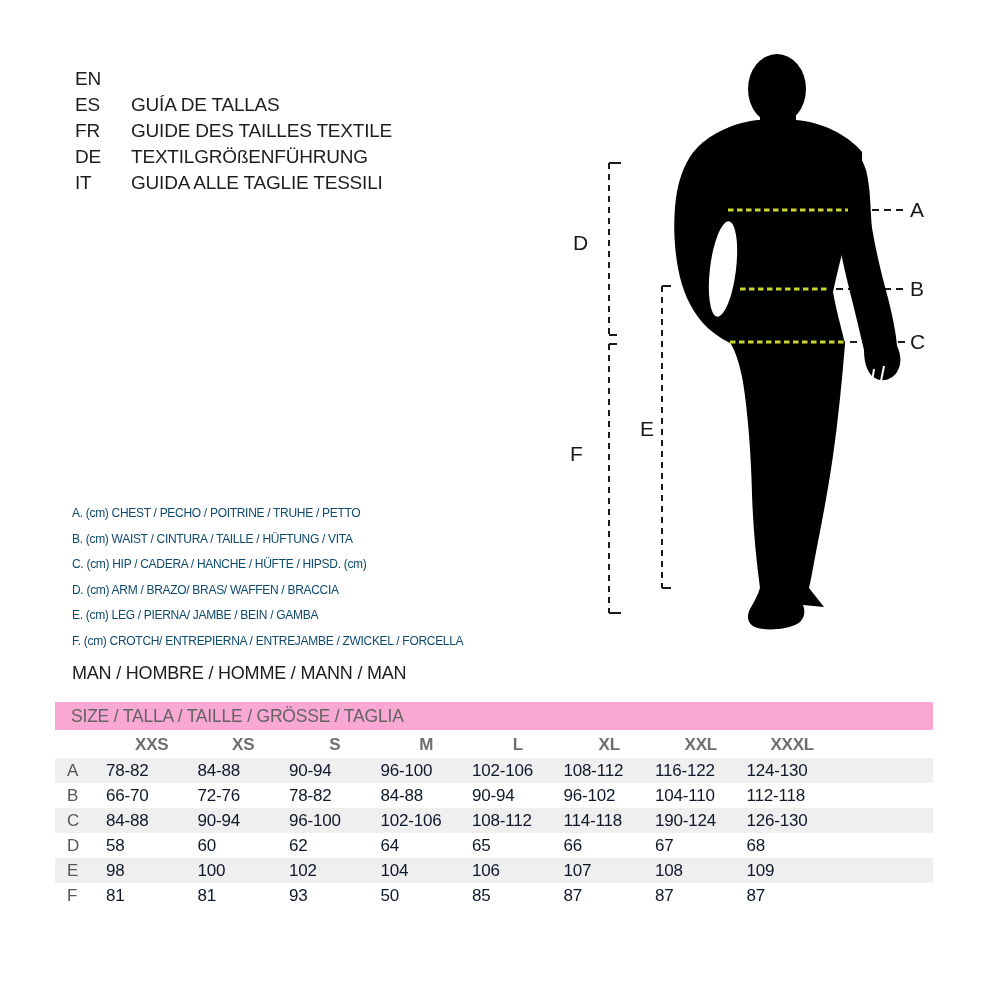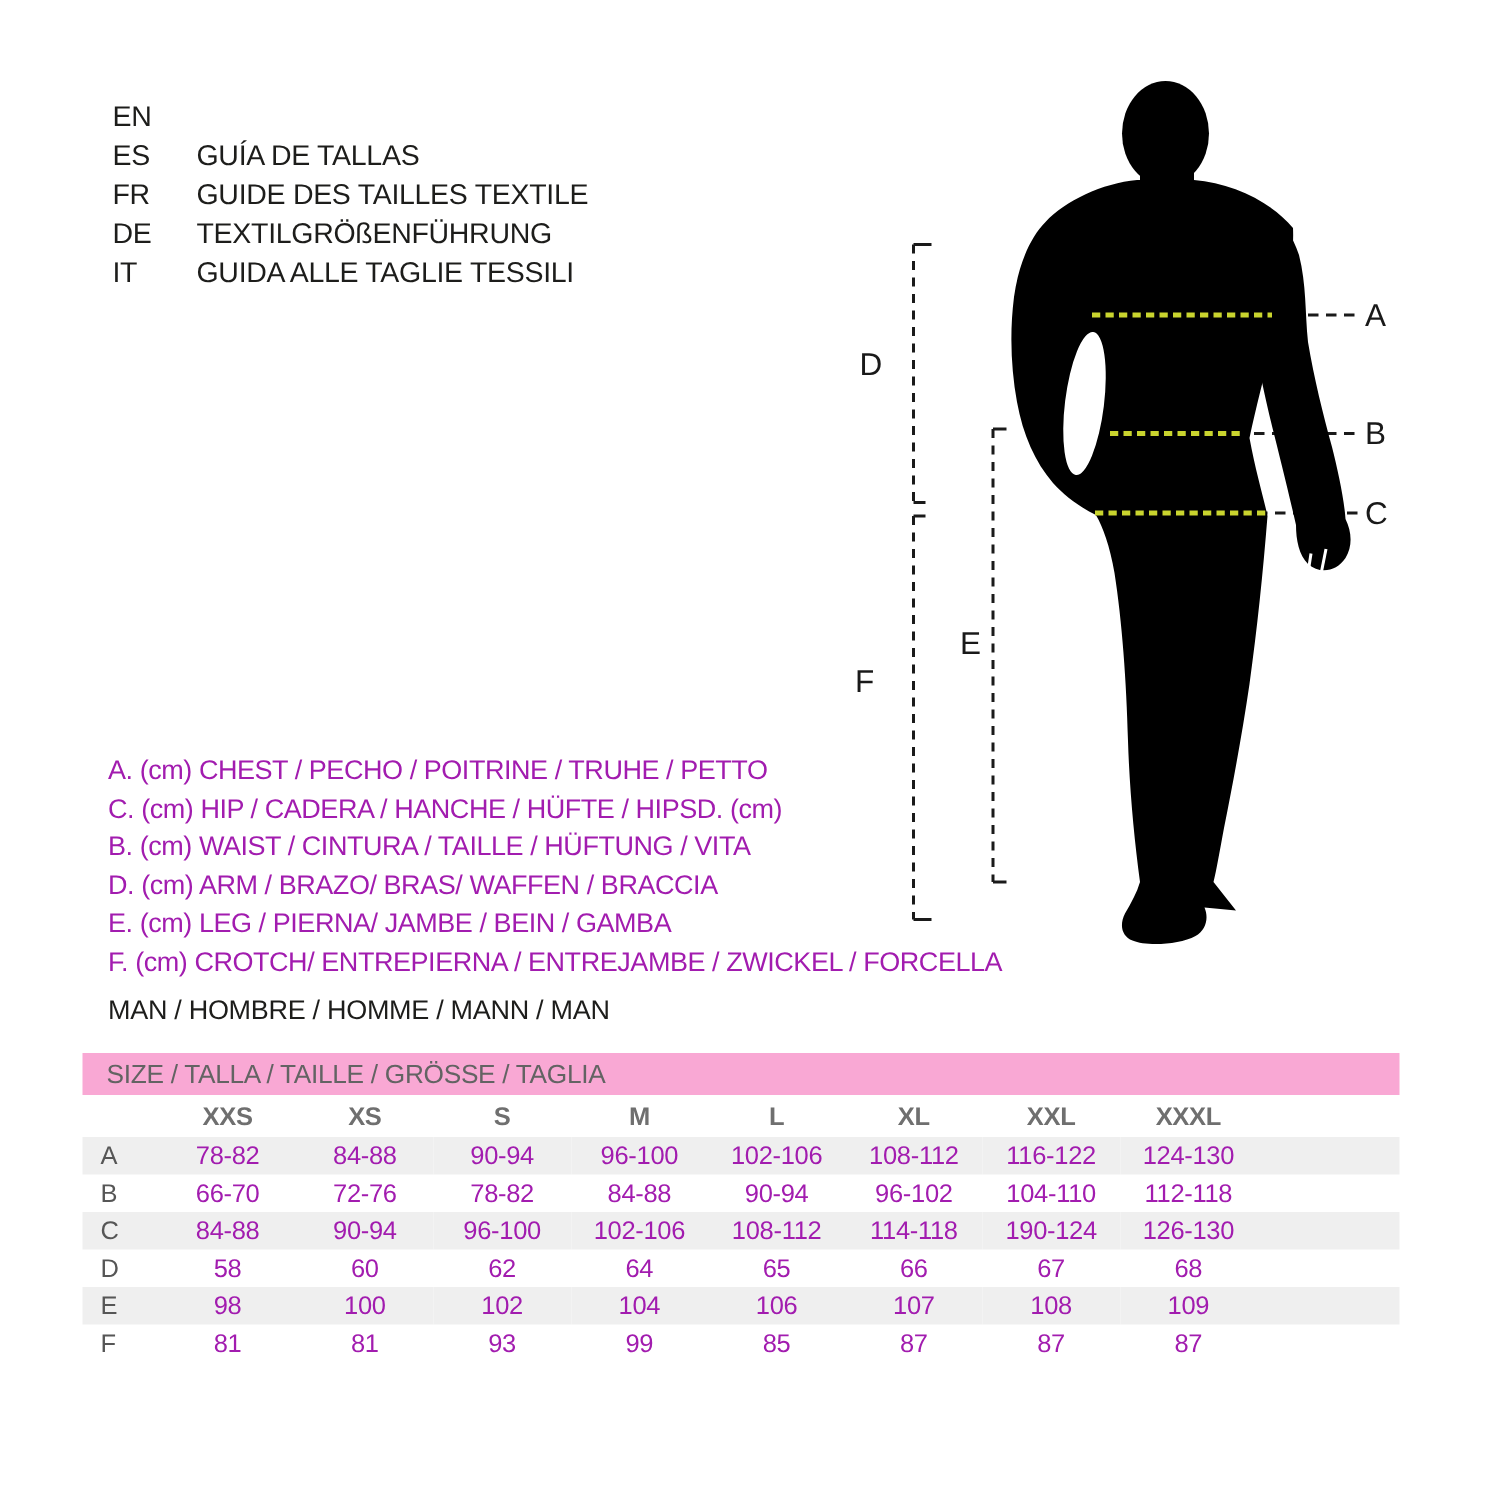--- a/index.html
+++ b/index.html
@@ -9,36 +9,36 @@
   }
   
   .lang-block{position:absolute;left:75px;top:66px;}
   .lang-row{display:flex;line-height:26px;font-size:19px;letter-spacing:-0.2px;color:#1d1d1b;}
   .lang-code{width:56px;flex:0 0 56px;}
   
   .figure-svg{position:absolute;left:550px;top:42px;width:420px;height:620px;}
   .figure-svg text{font-family:"Liberation Sans",sans-serif;font-size:21px;fill:#191919;}
   
   .definitions{position:absolute;left:72px;top:501px;}
-  .def-line{font-size:18px;line-height:25.5px;letter-spacing:-0.3px;color:#a21caf;white-space:nowrap;}
+  .def-line{font-size:12px;line-height:25.5px;letter-spacing:-0.3px;color:#0c4a6e;white-space:nowrap;}
   
   .gender-line{position:absolute;left:72px;top:663px;font-size:18px;letter-spacing:-0.2px;color:#1d1d1b;}
   
   .size-table{position:absolute;left:55px;top:702px;width:878px;}
   .table-title-bar{
     height:28px;line-height:28px;background:#f9a8d4;color:#636363;
     font-size:17.5px;letter-spacing:-0.2px;padding-left:16px;box-sizing:border-box;
   }
   table.sizes{width:878px;border-collapse:collapse;table-layout:fixed;margin-top:2px;}
   table.sizes th{
     font-weight:bold;color:#6f6f6f;font-size:17px;height:26px;text-align:center;
     letter-spacing:-0.2px;padding:0;
   }
   table.sizes td{
-    color:#a21caf;font-size:17px;height:25px;text-align:center;letter-spacing:-0.2px;padding:0;
+    color:#0f172a;font-size:17px;height:25px;letter-spacing:-0.2px;padding:0;
   }
   table.sizes td.lbl{text-align:left;padding-left:12px;color:#565656;}
   tr.stripe{background:#efefef;}
 </style>
 </head>
 <body>
 
 <div class="page">
 
   <div class="lang-block">
@@ -125,22 +125,22 @@
     <text x="360" y="175">A</text>
     <text x="360" y="254">B</text>
     <text x="360" y="307">C</text>
     <text x="23" y="208">D</text>
     <text x="90" y="394">E</text>
     <text x="20" y="419">F</text>
   </svg>
 
   <div class="definitions">
     <div class="def-line">A. (cm) CHEST / PECHO / POITRINE / TRUHE / PETTO</div>
+    <div class="def-line">B. (cm) WAIST / CINTURA / TAILLE / HÜFTUNG / VITA</div>
     <div class="def-line">C. (cm) HIP / CADERA / HANCHE / HÜFTE / HIPSD. (cm)</div>
-    <div class="def-line">B. (cm) WAIST / CINTURA / TAILLE / HÜFTUNG / VITA</div>
     <div class="def-line">D. (cm) ARM / BRAZO/ BRAS/ WAFFEN / BRACCIA</div>
     <div class="def-line">E. (cm) LEG / PIERNA/ JAMBE / BEIN / GAMBA</div>
     <div class="def-line">F. (cm) CROTCH/ ENTREPIERNA / ENTREJAMBE / ZWICKEL / FORCELLA</div>
   </div>
 
   <div class="gender-line">MAN / HOMBRE / HOMME / MANN / MAN</div>
 
   <div class="size-table">
     <div class="table-title-bar">SIZE / TALLA / TAILLE / GRÖSSE / TAGLIA</div>
     <table class="sizes">
@@ -229,21 +229,21 @@
           <td>107</td>
           <td>108</td>
           <td>109</td>
           <td></td>
         </tr>
         <tr>
           <td class="lbl">F</td>
           <td>81</td>
           <td>81</td>
           <td>93</td>
-          <td>99</td>
+          <td>50</td>
           <td>85</td>
           <td>87</td>
           <td>87</td>
           <td>87</td>
           <td></td>
         </tr>
       </tbody>
     </table>
   </div>
 

